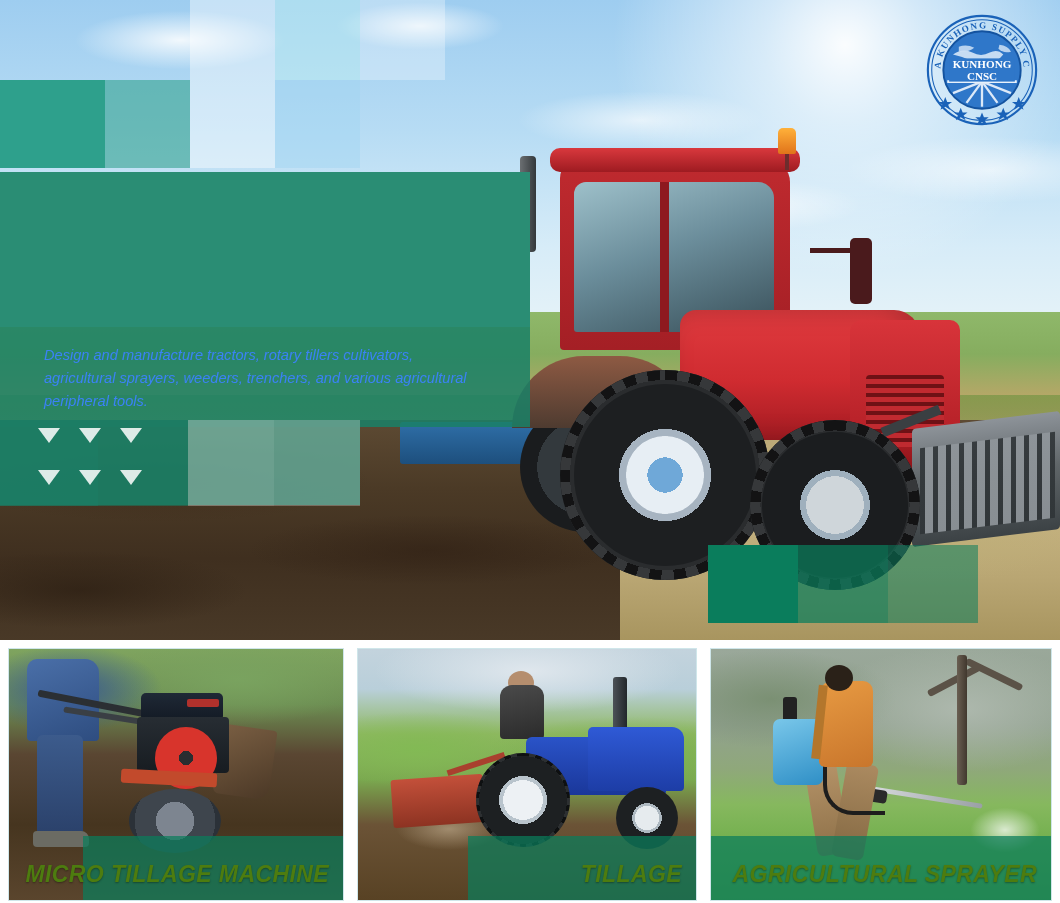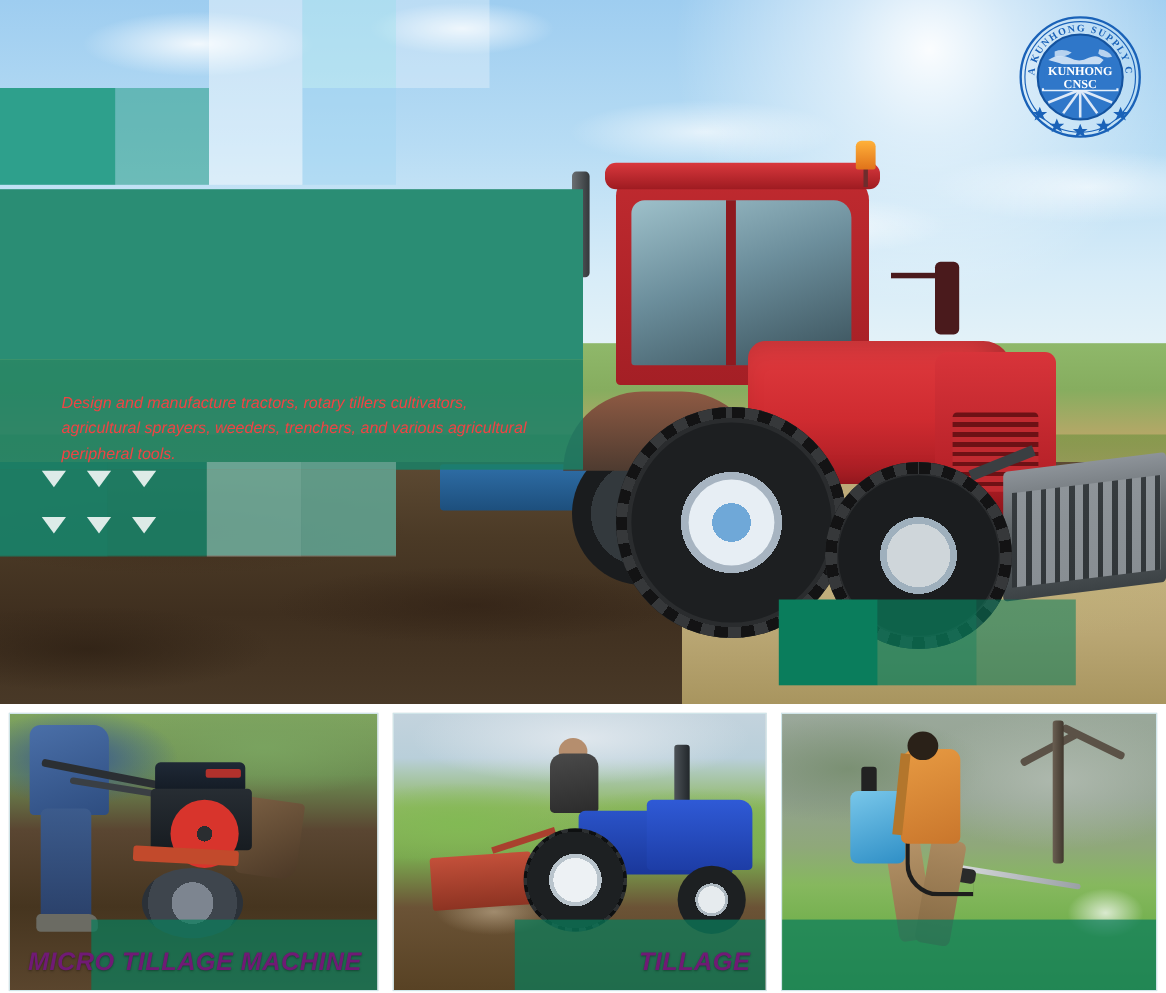--- a/index.html
+++ b/index.html
@@ -189,23 +189,23 @@
   .headline{
     margin:0;
     color:#ffffff;
     font-size:31px;
     line-height:44px;
     font-weight:bold;
     font-style:italic;
     letter-spacing:.2px;
   }
   .subline{
-    margin:12px;
+    margin:0;
     position:absolute; left:44px; top:344px; width:440px;
-    color:#ef4444;
+    color:#3b82f6;
     font-size:14.6px;
     line-height:23px;
     font-style:italic;
     z-index:6;
   }
 
   
   .tri-grid{
     position:absolute; left:38px; top:428px;
     display:grid;
@@ -320,21 +320,21 @@
     position:absolute; right:0; bottom:0;
     height:64px;
     background:rgba(10,125,92,.72);
   }
   .card-band.b1{width:260px;}
   .card-band.b2{width:228px;}
   .card-band.b3{width:340px;}
 
   .card-label{
     position:absolute; bottom:12px; right:14px;
-    color:#701a75;
+    color:#4d7c0f;
     font-size:23px;
     font-weight:bold;
     font-style:italic;
     letter-spacing:.4px;
     white-space:nowrap;
     text-shadow:0 1px 2px rgba(0,0,0,.35);
     z-index:4;
   }
 </style>
 </head>
@@ -506,16 +506,17 @@
         <div class="fig c3-leg1"></div>
         <div class="fig c3-leg2"></div>
         <div class="fig c3-tank-cap"></div>
         <div class="fig c3-tank"></div>
         <div class="fig c3-hose"></div>
         <div class="fig c3-rider-t"></div>
         <div class="fig c3-strap"></div>
         <div class="fig c3-head"></div>
       </div>
       <div class="card-band b3"></div>
+      <div class="card-label">AGRICULTURAL SPRAYER</div>
     </div>
 
   </div>
 </div>
 
 </body></html>

